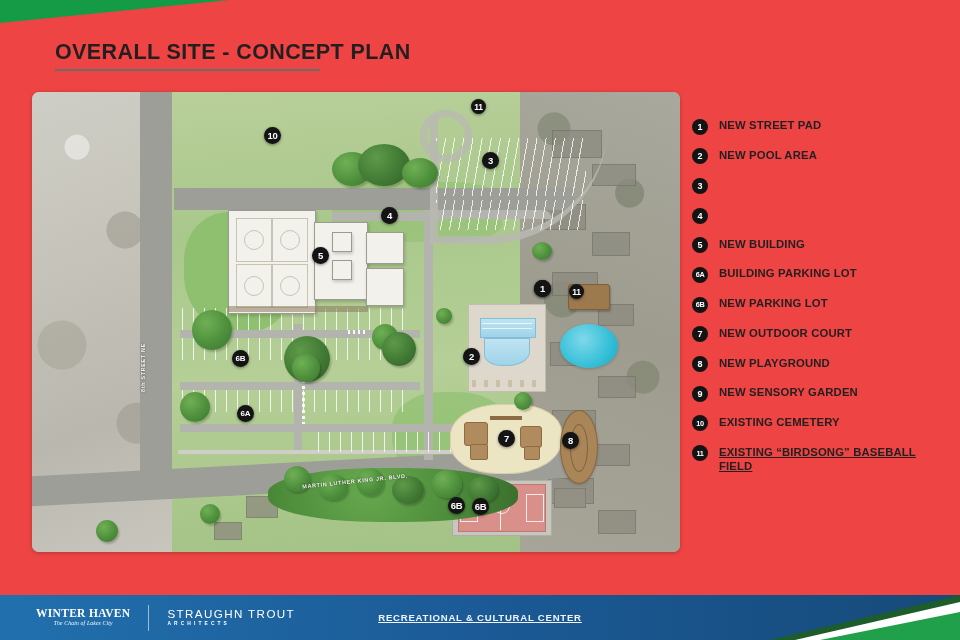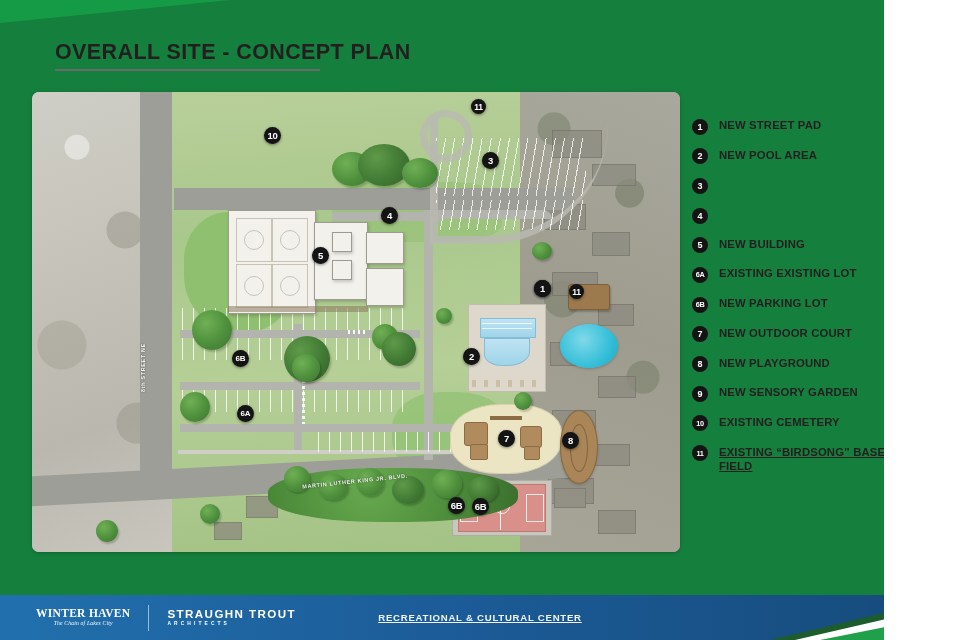--- a/index.html
+++ b/index.html
@@ -1,21 +1,21 @@
 <!DOCTYPE html>
 <html><head>
 <meta charset="utf-8">
 <style>
   html,body{margin:0;padding:0;}
   body{
     width:960px;height:640px;overflow:hidden;background:#ffffff;
     font-family:"Liberation Sans", sans-serif;
     -webkit-font-smoothing:antialiased;
   }
-  .slide{position:relative;width:884px;height:640px;background:#15803d;overflow:hidden;}
+  .slide{position:relative;width:960px;height:640px;background:#ef4444;overflow:hidden;}
 
   
   .top-wedge{position:absolute;left:0;top:0;width:260px;height:26px;
     background:#159a45;
     clip-path:polygon(0 0, 230px 0, 0 23px);}
 
   
   .title-wrap{position:absolute;left:55px;top:40px;}
   .title{font-size:21.5px;font-weight:bold;letter-spacing:.4px;color:#231f20;
     white-space:nowrap;}
@@ -119,21 +119,21 @@
   .f-wedge-g{position:absolute;right:0;bottom:0;width:140px;height:28px;
     background:#21a04b;clip-path:polygon(100% 0,100% 100%,0 100%);}
   .logos{position:absolute;left:36px;top:0;height:45px;display:flex;align-items:center;}
   .logo-wh{color:#fff;line-height:1;text-align:center;}
   .wh-main{font-family:"Liberation Serif", serif;font-size:11.5px;font-weight:bold;
     letter-spacing:.3px;font-variant:small-caps;}
   .wh-sub{font-family:"Liberation Serif", serif;font-size:5.6px;font-style:italic;
     margin-top:2px;letter-spacing:.2px;}
   .logo-div{width:1px;height:26px;background:rgba(255,255,255,.55);margin:0 18px;}
   .logo-st{color:#fff;line-height:1;}
-  .st-main{font-size:11.6px;font-weight:bold;letter-spacing:1.4px;}
+  .st-main{font-size:11.6px;font-weight:normal;letter-spacing:1.4px;}
   .st-sub{font-size:4.9px;font-weight:bold;letter-spacing:3.1px;margin-top:3px;}
   .f-center{position:absolute;left:0;top:0;width:960px;height:45px;
     display:flex;align-items:center;justify-content:center;pointer-events:none;}
   .f-center span{color:#f0f3f7;font-size:9.6px;font-weight:bold;letter-spacing:.75px;text-decoration:underline;}
 </style>
 </head>
 <body>
 
 <div class="slide">
 
@@ -331,21 +331,21 @@
     </div>
     <div class="leg-row">
       <div class="leg-num">4</div>
     </div>
     <div class="leg-row">
       <div class="leg-num">5</div>
       <div class="leg-txt">NEW BUILDING</div>
     </div>
     <div class="leg-row">
       <div class="leg-num ab">6A</div>
-      <div class="leg-txt">EXISTING EXISTING LOT</div>
+      <div class="leg-txt">BUILDING PARKING LOT</div>
     </div>
     <div class="leg-row">
       <div class="leg-num ab">6B</div>
       <div class="leg-txt">NEW PARKING LOT</div>
     </div>
     <div class="leg-row">
       <div class="leg-num">7</div>
       <div class="leg-txt">NEW OUTDOOR COURT</div>
     </div>
     <div class="leg-row">

